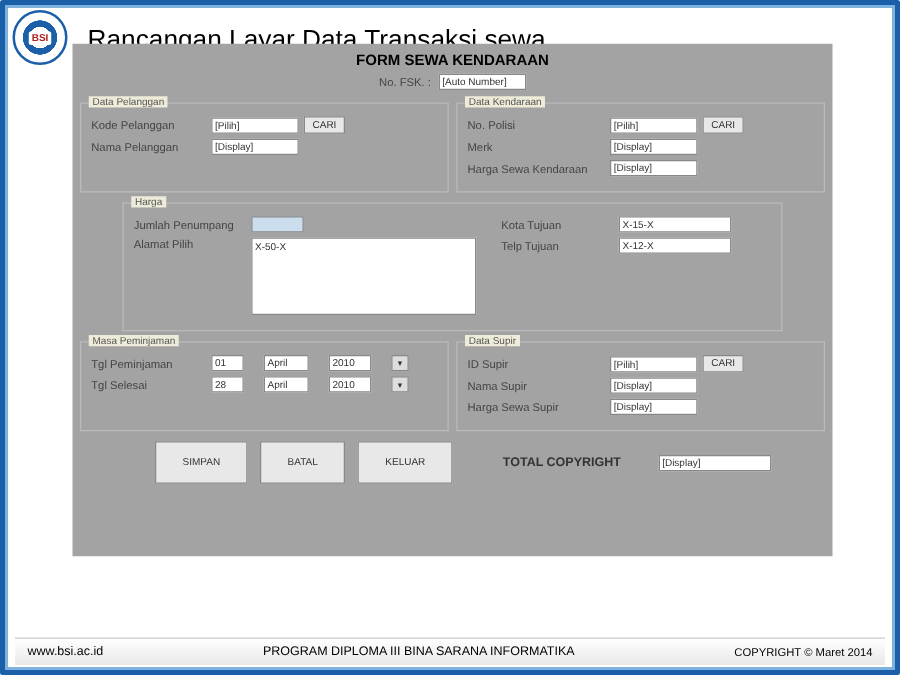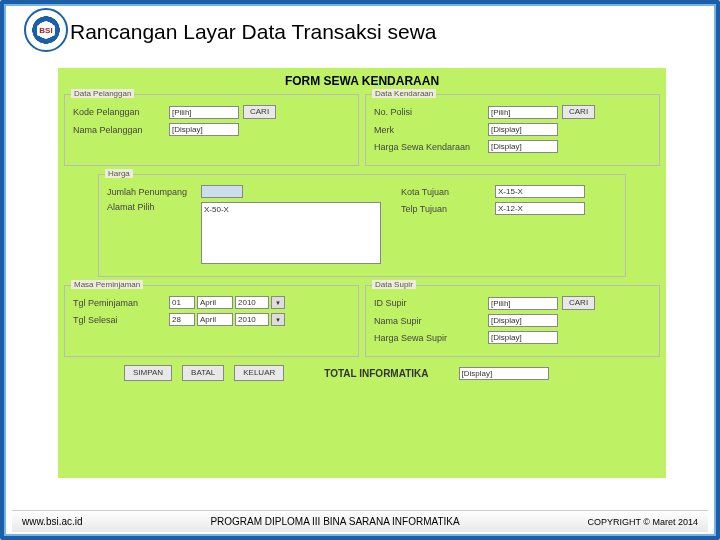--- a/index.html
+++ b/index.html
@@ -1,64 +1,68 @@
 <!DOCTYPE html>
 <html><head>
 <meta charset="utf-8">
 <style>
 *{box-sizing:border-box;margin:0;padding:0;font-family:Arial,sans-serif}
 body{width:720px;height:540px;background:#fff;position:relative;overflow:hidden}
 .frame{position:absolute;top:0;left:0;right:0;bottom:0;border:6px solid #1a5fa8;border-radius:2px}
 .frame::before{content:"";position:absolute;top:-2px;left:-2px;right:-2px;bottom:-2px;border:2px solid #7bb3e0;pointer-events:none}
-.logo{position:absolute;top:8px;left:24px;width:44px;height:44px;border-radius:50%;background:radial-gradient(circle,#fff 30%,#1a5fa8 31%,#1a5fa8 48%,#fff 49%);border:2px solid #1a5fa8;display:flex;align-items:center;justify-content:center;font-size:8px;font-weight:bold;color:#b02020}
+.logo{position:absolute;top:8px;left:10px;width:44px;height:44px;border-radius:50%;background:radial-gradient(circle,#fff 30%,#1a5fa8 31%,#1a5fa8 48%,#fff 49%);border:2px solid #1a5fa8;display:flex;align-items:center;justify-content:center;font-size:8px;font-weight:bold;color:#b02020}
 .logo span{background:#fff;padding:1px 2px;border-radius:2px}
 .page-title{position:absolute;top:20px;left:70px;font-size:21px;color:#000}
-.form-area{position:absolute;top:68px;left:58px;width:608px;height:410px;background:#bef264;font-size:9px;color:#333}
+.form-area{position:absolute;top:35px;left:58px;width:608px;height:410px;background:#a3a3a3;font-size:9px;color:#333}
 .form-title{text-align:center;font-weight:bold;font-size:12px;padding:6px 0 2px;color:#000}
 .row-header{display:flex;align-items:center;justify-content:center;gap:6px;margin:2px 0 6px}
 .lbl{font-size:9px;color:#444}
 .inp{background:#fff;border:1px solid #888;height:13px;padding:0 2px;font-size:8px;line-height:11px;color:#333;display:inline-block}
 .inp-sm{width:70px}
 .inp-xs{width:42px}
 .inp-md{width:90px}
 .btn{background:#e8e8e8;border:1px solid #888;height:14px;padding:0 6px;font-size:8px;line-height:12px;cursor:pointer;display:inline-flex;align-items:center}
 .gbox{border:1px solid #bbb;margin:4px 6px;padding:6px 8px 8px;position:relative}
 .gbox-title{position:absolute;top:-6px;left:6px;background:#eeecd9;padding:0 3px;font-size:8px;color:#555}
 .two-col{display:flex;gap:6px;padding:0 6px}
 .two-col .gbox{flex:1;margin:4px 0}
 .frow{display:flex;align-items:center;margin:4px 0;gap:4px}
 .frow .lbl{width:92px}
 .tarea{background:#fff;border:1px solid #888;width:180px;height:62px;font-size:8px;padding:2px}
-.date-sel{display:flex;gap:2px;}
+.date-sel{display:flex;gap:16px;}
 .date-sel .inp{width:26px}
 .date-sel .inp.mth{width:36px}
 .date-sel .inp.yr{width:34px}
 .dd-btn{width:14px;height:13px;background:#ddd;border:1px solid #888;display:inline-flex;align-items:center;justify-content:center;font-size:7px;cursor:pointer}
 .total-row{display:flex;align-items:center;justify-content:center;gap:30px;margin:6px 0 4px;font-weight:bold;font-size:10px}
 .btn-row{display:flex;gap:10px;justify-content:flex-start;padding-left:90px;margin-top:4px}
-.btn-row .btn{padding:2px 8px;height:16px}
+.btn-row .btn{padding:2px 21px;height:34px}
 .footer{position:absolute;bottom:8px;left:12px;right:12px;height:22px;background:linear-gradient(#fff,#e8e8e8);display:flex;align-items:center;justify-content:space-between;padding:0 10px;font-size:10px;border-top:1px solid #ccc}
 .footer .center{font-weight:normal;font-size:10px}
 .footer .right{font-size:9px}
 .tujuan-inner{display:flex;gap:20px}
 .tujuan-col{flex:1}
 .tujuan-col .frow .lbl{width:90px}
 .kend-col .frow .lbl{width:110px}
 </style>
 </head>
 <body>
 
 <div class="frame"></div>
 <div class="logo">
     <span>BSI</span>
   </div>
 <div class="page-title">Rancangan Layar Data Transaksi sewa</div>
 
 <div class="form-area">
   <div class="form-title">FORM SEWA KENDARAAN</div>
+  <div class="row-header">
+    <span class="lbl">No. FSK.   :</span>
+    <span class="inp inp-sm">[Auto Number]</span>
+  </div>
 
   <div class="two-col">
     <div class="gbox">
       <div class="gbox-title">Data Pelanggan</div>
       <div class="frow">
         <span class="lbl">Kode Pelanggan</span>
         <span class="inp inp-sm">[Pilih]</span>
         <span class="btn">CARI</span>
       </div>
       <div class="frow">
@@ -152,21 +156,21 @@
     </div>
   </div>
 
   <div style="display:flex;align-items:center;gap:40px;padding:4px 6px">
     <div class="btn-row" style="padding-left:60px;margin-top:0">
       <span class="btn">SIMPAN</span>
       <span class="btn">BATAL</span>
       <span class="btn">KELUAR</span>
     </div>
     <div class="total-row" style="margin:0">
-      <span>TOTAL INFORMATIKA</span>
+      <span>TOTAL COPYRIGHT</span>
       <span class="inp inp-md" style="font-weight:normal">[Display]</span>
     </div>
   </div>
 </div>
 
 <div class="footer">
   <span style="font-weight:normal">www.bsi.ac.id</span>
   <span class="center">PROGRAM DIPLOMA III BINA SARANA INFORMATIKA</span>
   <span class="right">COPYRIGHT © Maret 2014</span>
 </div>

